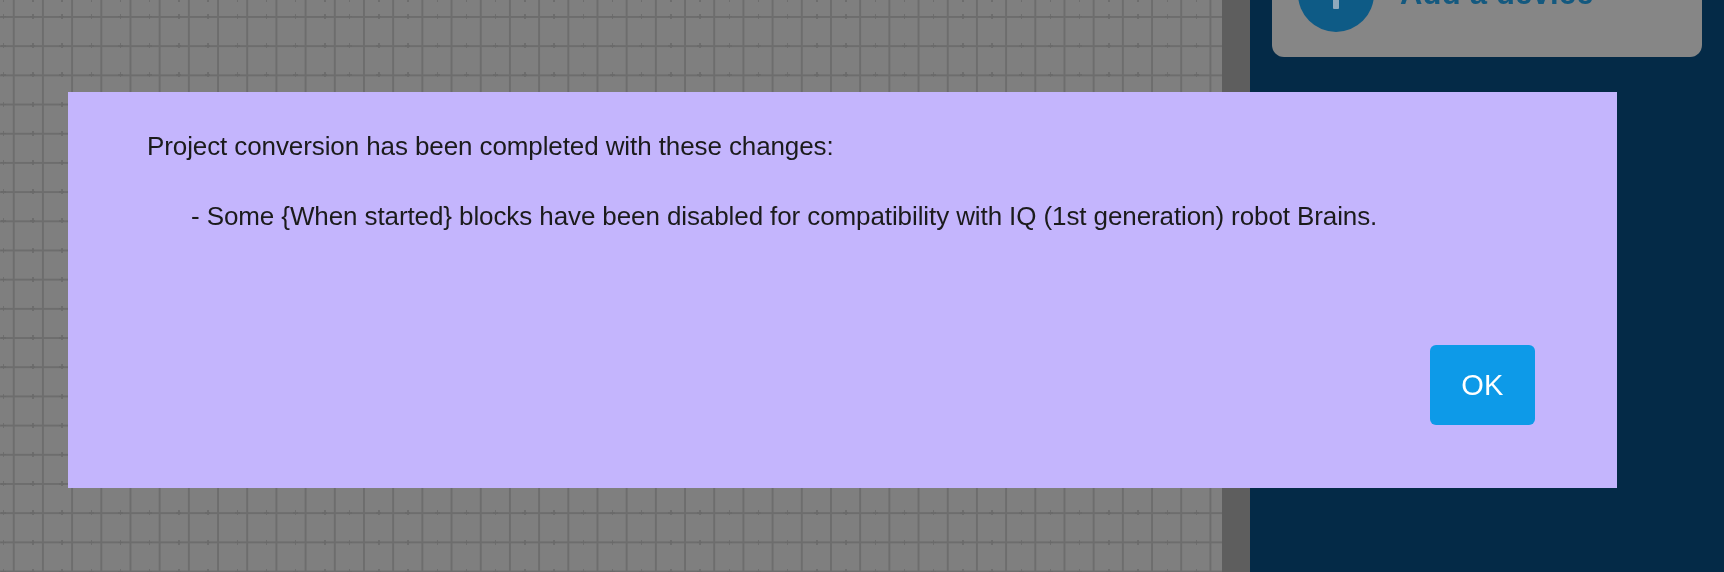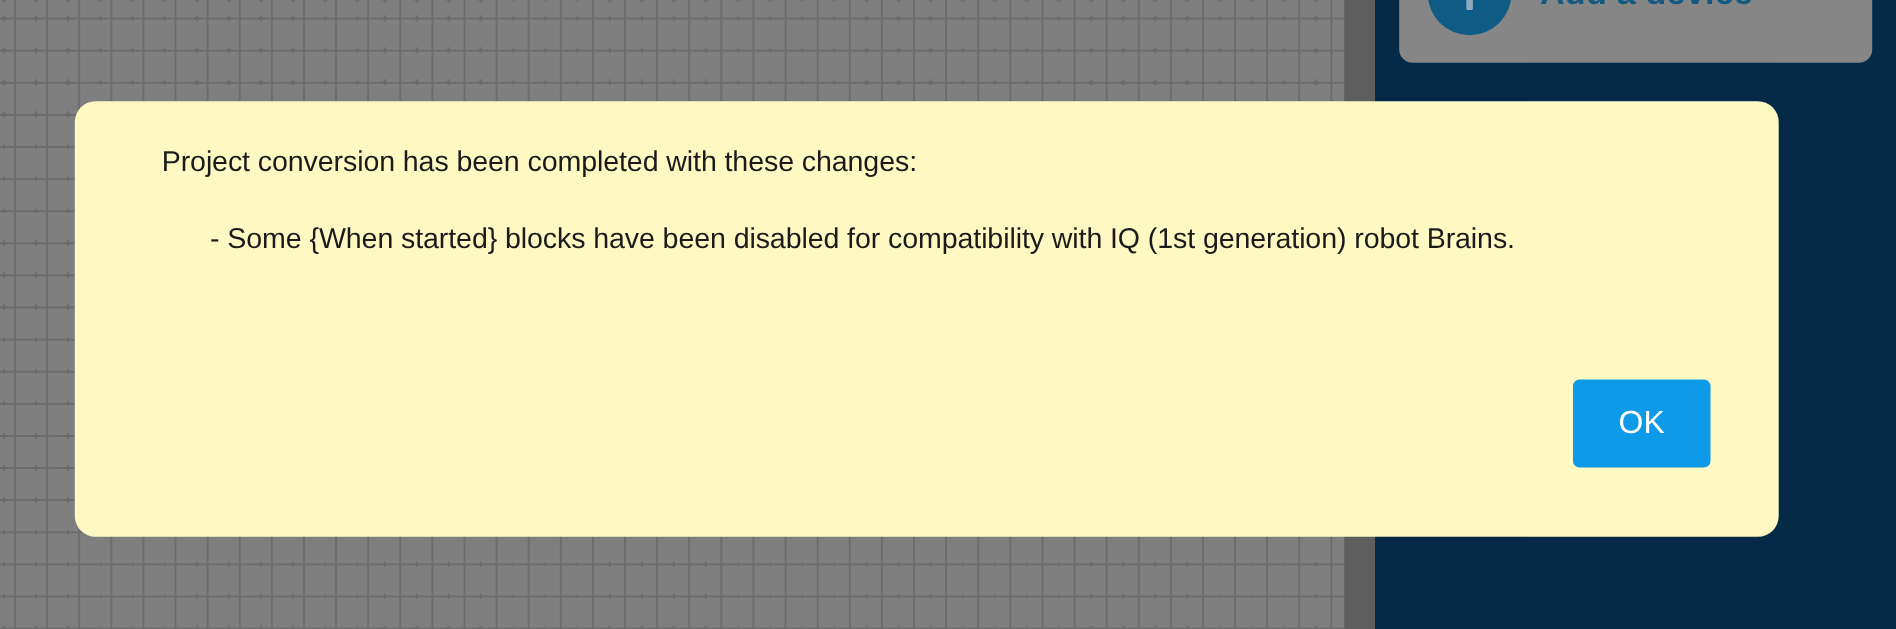--- a/index.html
+++ b/index.html
@@ -125,22 +125,22 @@
     white-space: nowrap;
   }
 
   
   .modal {
     position: absolute;
     left: 68px;
     top: 92px;
     width: 1549px;
     height: 396px;
-    background: #fef9c3;
-    border-radius: 19px;
+    background: #c4b5fd;
+    border-radius: 0;
     box-sizing: border-box;
     padding: 0;
     overflow: hidden;
   }
 
   .modal-body {
     position: absolute;
     left: 79px;
     top: 36px;
     width: 1310px;
@@ -165,21 +165,21 @@
     left: 0;
     top: 253px;
     width: 100%;
     height: 100px;
   }
 
   .ok-button {
     position: absolute;
     left: 1362px;
     top: 0px;
-    width: 125px;
+    width: 105px;
     height: 80px;
     background: #0d9ae8;
     border: none;
     border-radius: 6px;
     color: #ffffff;
     font-size: 29px;
     font-family: "Liberation Sans", sans-serif;
     cursor: pointer;
     padding: 0;
     display: flex;

